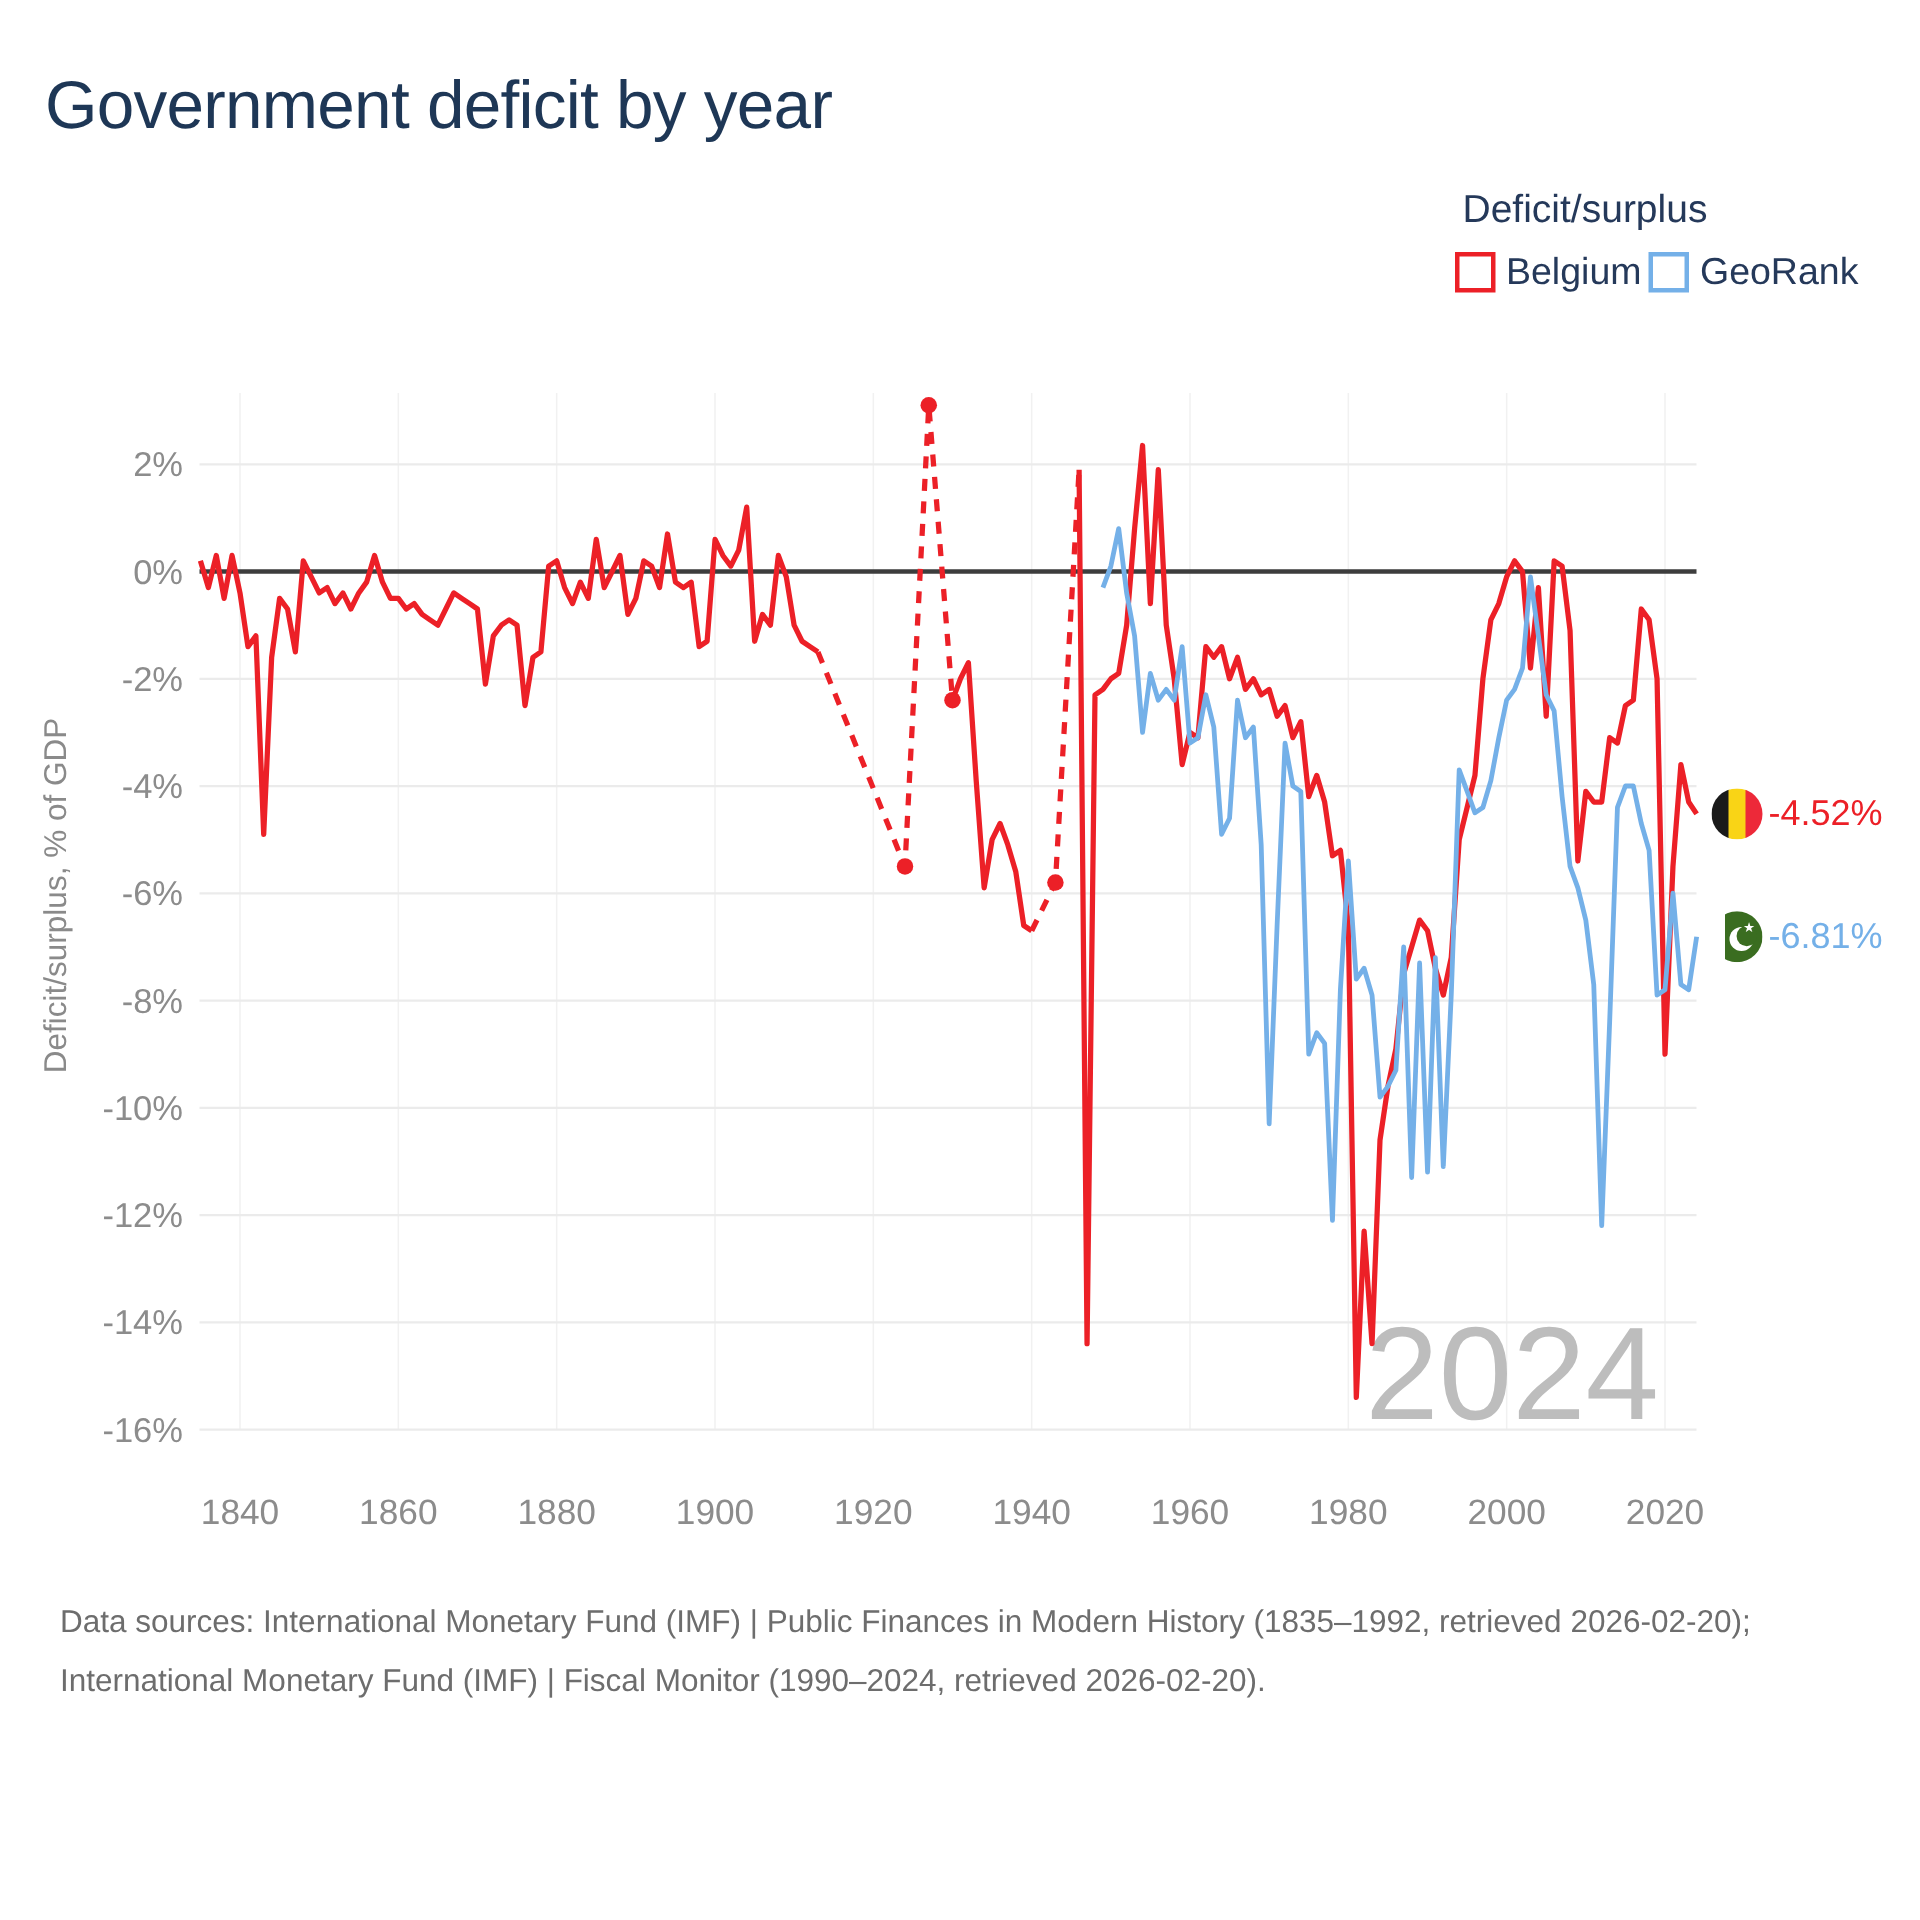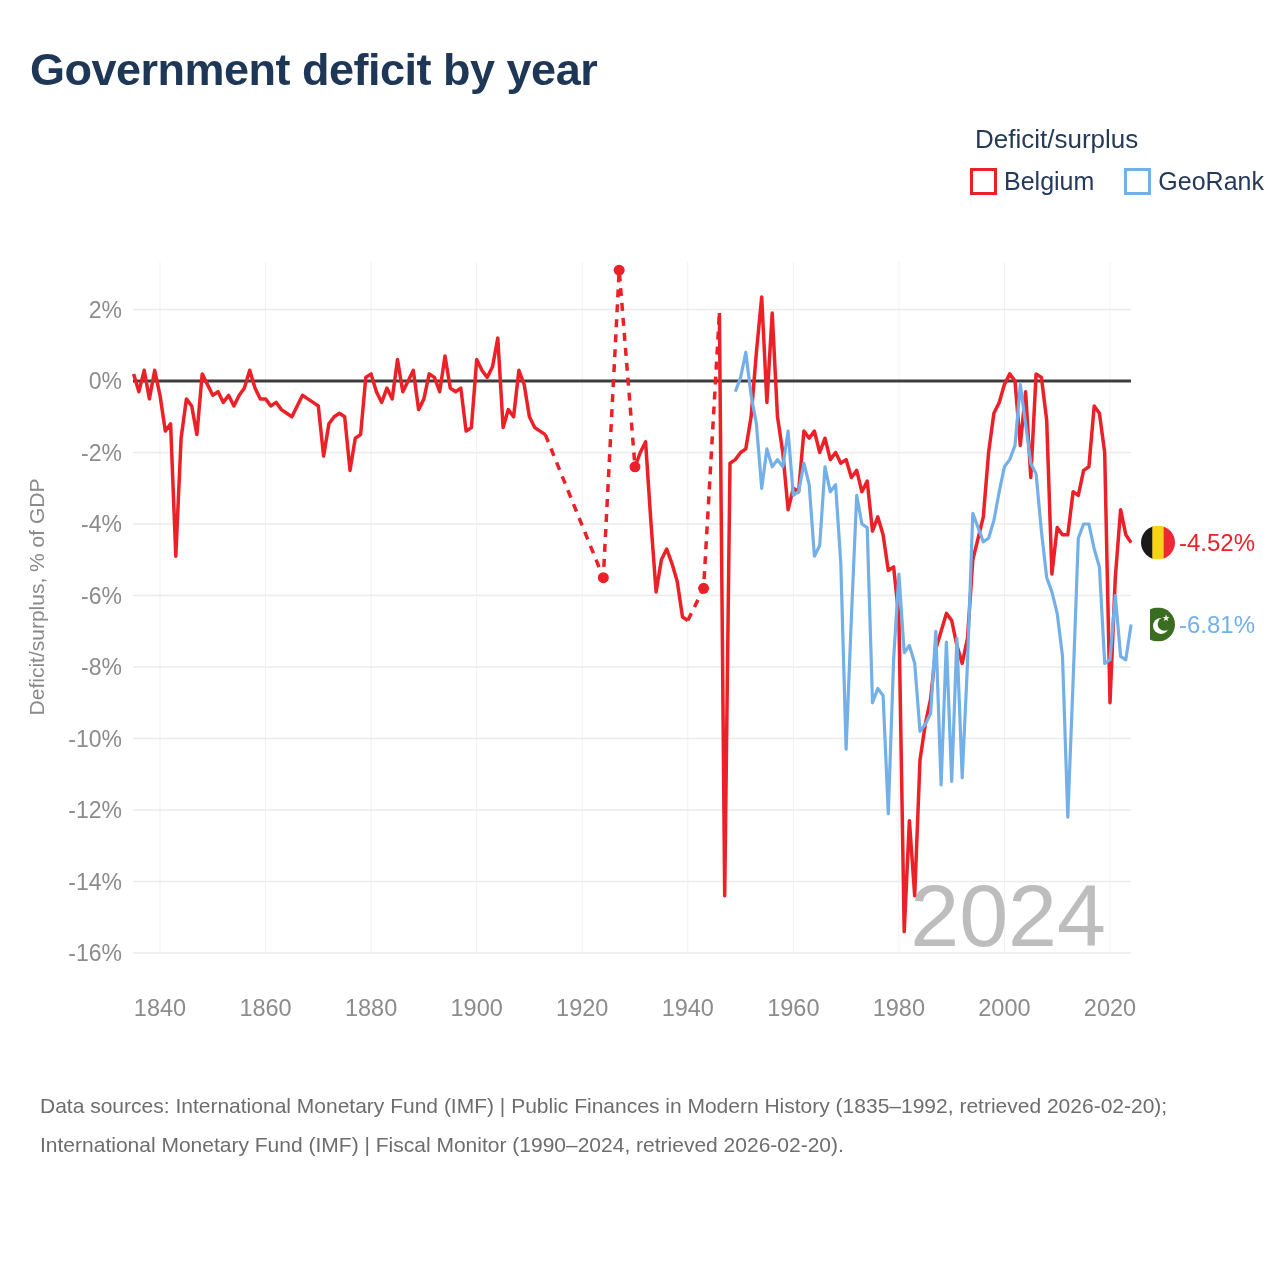--- a/index.html
+++ b/index.html
@@ -1,27 +1,27 @@
 <!DOCTYPE html>
 <html><head>
 <meta charset="utf-8">
 <style>
   html,body{margin:0;padding:0;background:#ffffff;}
   .page{position:relative;width:1280px;height:1280px;background:#fff;overflow:hidden;
         font-family:"Liberation Sans",sans-serif;}
-  .page-title{position:absolute;left:30px;top:44px;margin:0;font-size:45px;font-weight:bold;
+  .page-title{position:absolute;left:30px;top:44px;margin:0;font-size:45px;font-weight:normal;
         color:#1e3756;letter-spacing:-0.5px;}
   .legend{position:absolute;left:970px;top:124px;color:#25395a;}
   .legend-title{font-size:26px;margin-left:5px;margin-bottom:12px;}
-  .legend-items{display:flex;gap:30px;align-items:flex-end;}
+  .legend-items{display:flex;gap:5px;align-items:flex-end;}
   .legend-item{display:flex;align-items:center;gap:7px;font-size:25px;}
   .legend-swatch{width:21px;height:21px;background:#fff;border:3px solid #000;display:inline-block;}
   svg.chart{position:absolute;left:0;top:0;}
   svg text{font-family:"Liberation Sans",sans-serif;}
-  .footer{position:absolute;left:40px;top:1086px;width:1200px;color:#6d6d6d;font-size:21px;line-height:1.88;}
+  .footer{position:absolute;left:40px;top:1062px;width:1200px;color:#6d6d6d;font-size:21px;line-height:1.88;}
   .footer p{margin:0;}
 </style>
 </head>
 <body>
 
 <div class="page">
   <h1 class="page-title">Government deficit by year</h1>
 
   <div class="legend">
     <div class="legend-title">Deficit/surplus</div>

